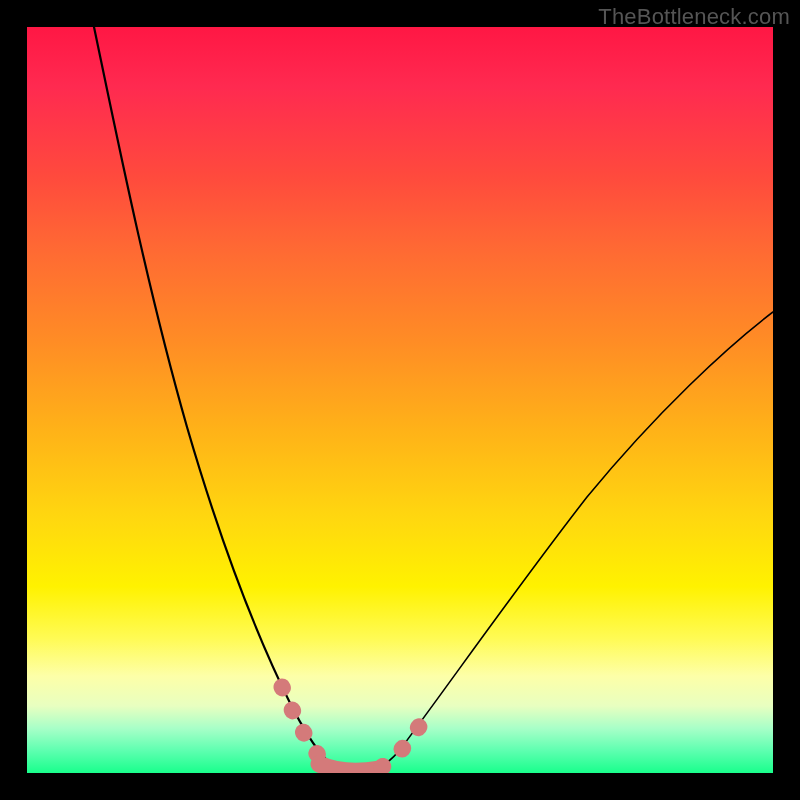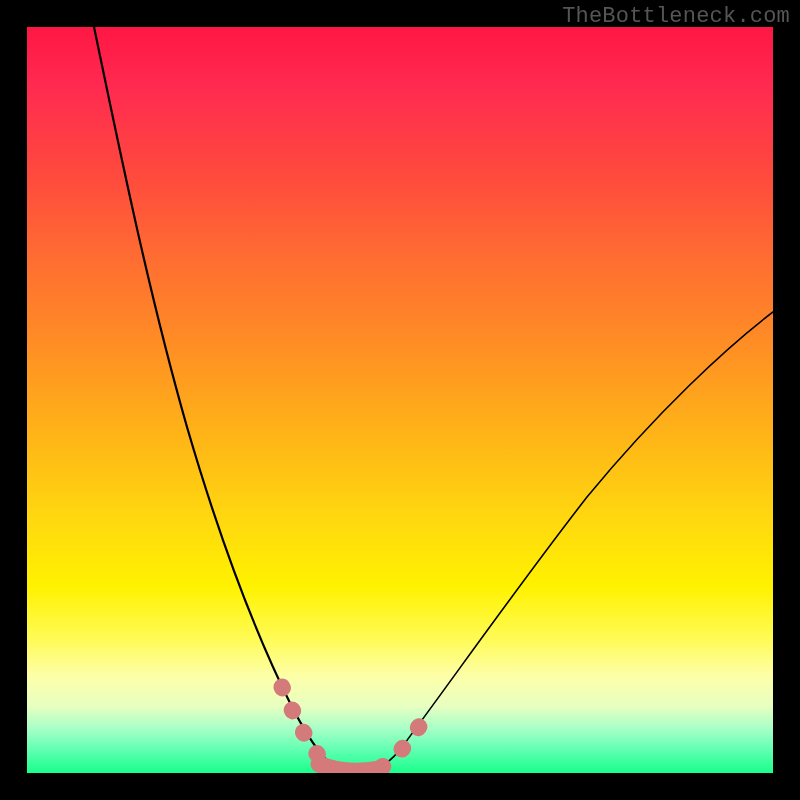--- a/index.html
+++ b/index.html
@@ -11,21 +11,20 @@
     overflow: hidden;
     font-family: Arial, Helvetica, sans-serif;
   }
   .frame {
     position: absolute;
     top: 0;
     left: 0;
     width: 800px;
     height: 800px;
     background: #000;
-    font-family: Liberation Mono, monospace;
   }
   .plot-area {
     position: absolute;
     top: 27px;
     left: 27px;
     width: 746px;
     height: 746px;
     overflow: hidden;
   }
   .gradient {

